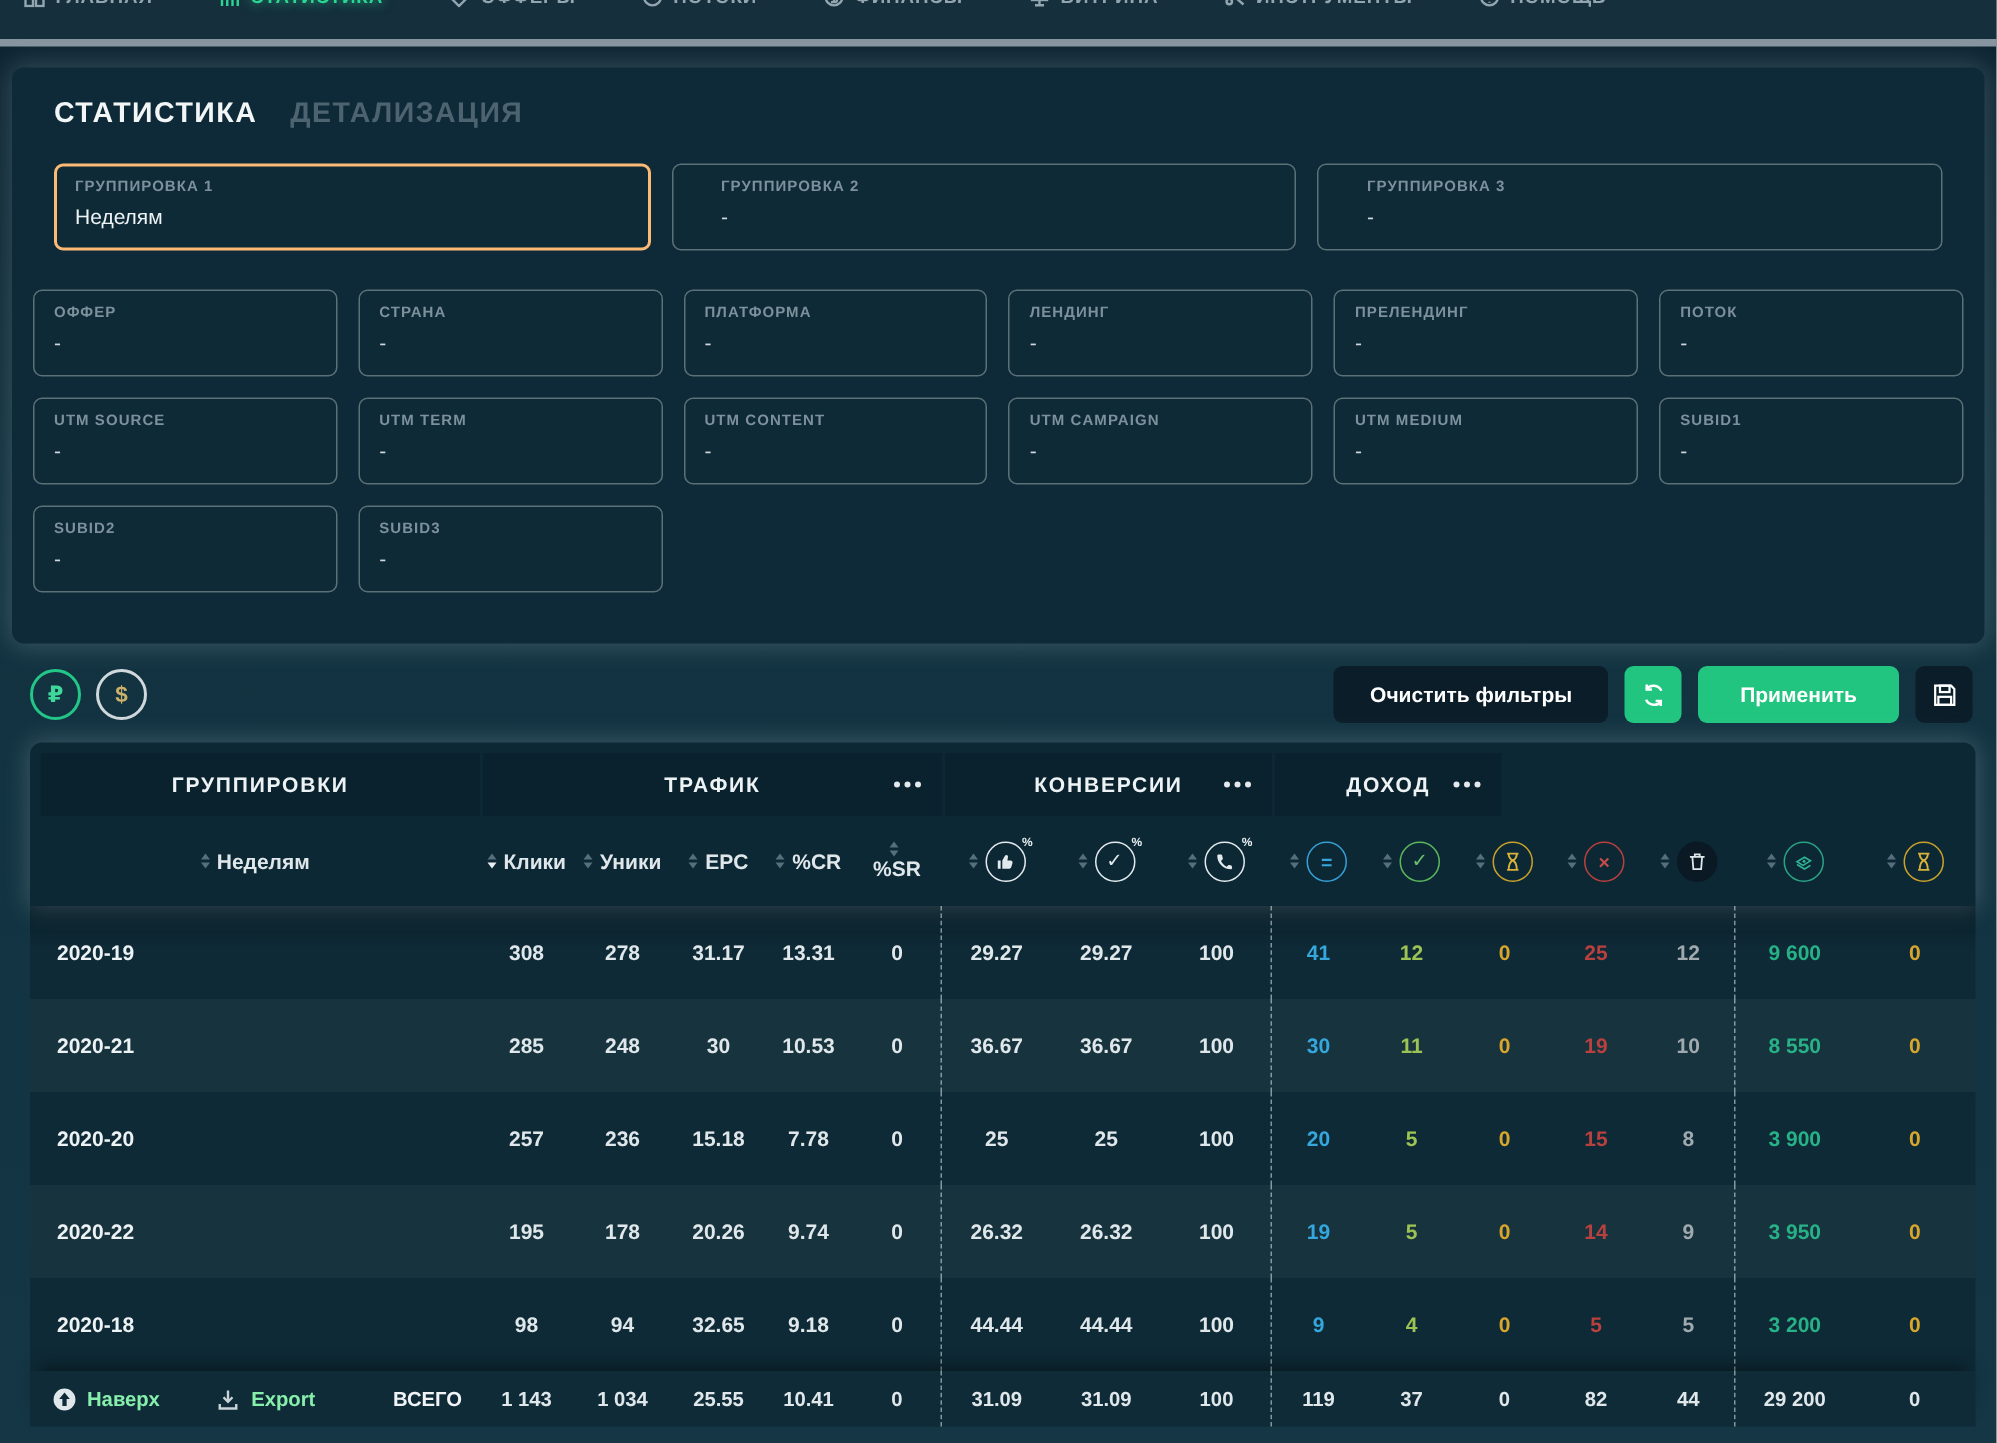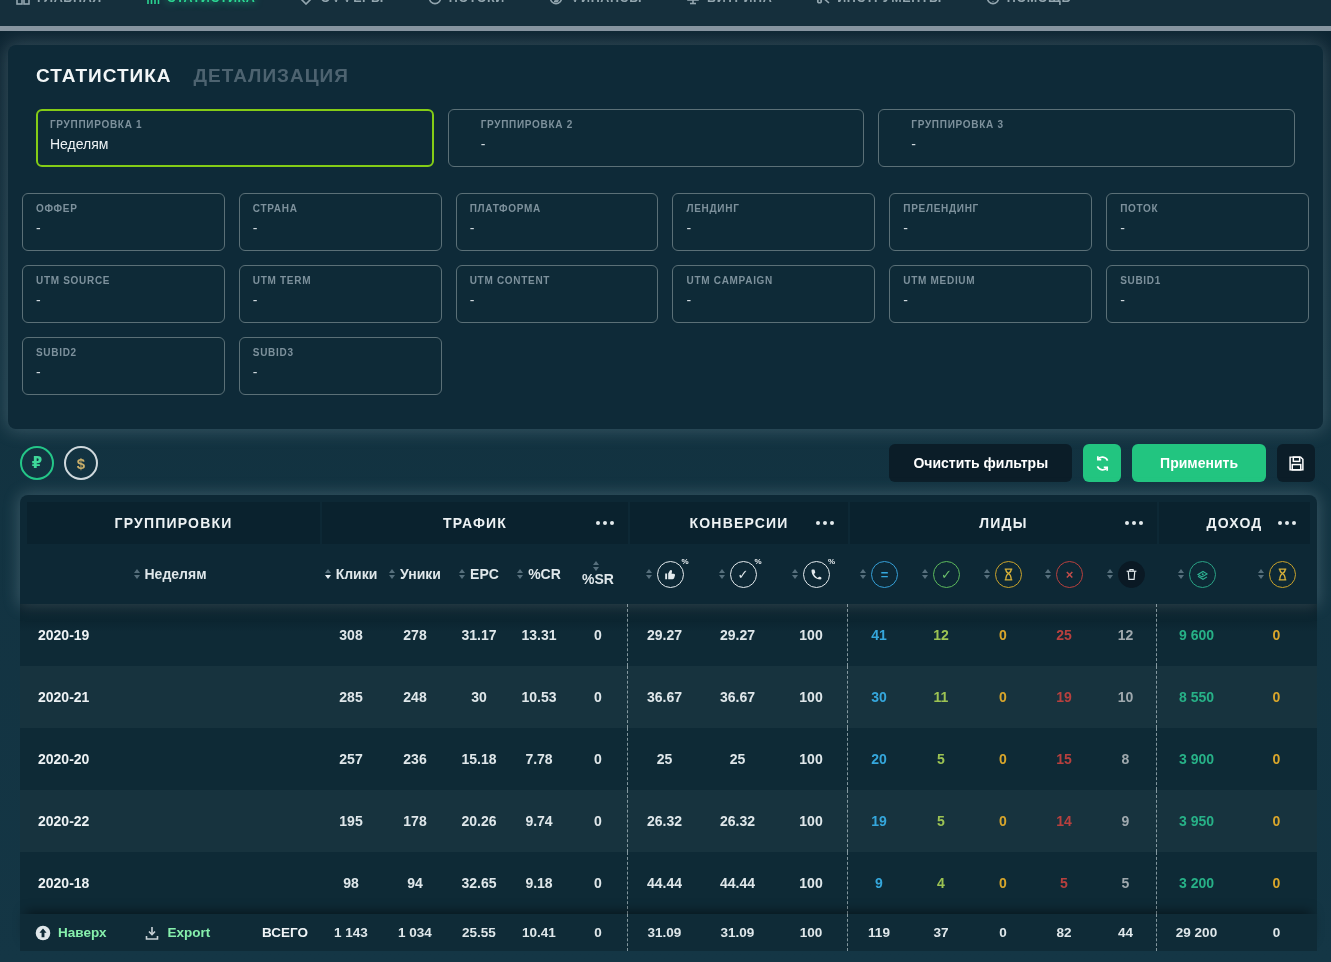--- a/index.html
+++ b/index.html
@@ -22,21 +22,21 @@
     margin:14px 8px 0 8px; min-height:384px; border-radius:8px;
     background:#0e2a38; box-shadow:0 0 18px 2px rgba(190,215,225,.22);
     padding:20px 14px 26px 14px;
   }
   .tabs { display:flex; gap:22px; margin-left:14px; }
   .tab { font-size:19px; font-weight:800; letter-spacing:1px; color:#4d6370; cursor:pointer; }
   .tab.active { color:#f2f6f7; }
   .group-row { display:flex; gap:14px; margin:22px 14px 0 14px; }
   .fbox { border:1px solid #5b7077; border-radius:6px; background:#0e2a37; padding:9px 13px; height:58px; cursor:pointer; }
   .group-row .fbox { flex:1;padding-left:32px; }
-  .fbox.active { border:2px solid #84cc16; padding:8px 12px; }
+  .fbox.active { border:2px solid #fdba74; padding:8px 12px; }
   .fbox .flabel { font-size:10px; font-weight:700; letter-spacing:.7px; color:#7d919c; }
   .fbox .fvalue { font-size:14px; font-weight:400; color:#cfd8dd; margin-top:6px; }
   .fbox.active .fvalue, .fbox.date .fvalue { color:#eef3f5; }
   .fbox.date .fvalue { display:flex; align-items:center; gap:7px; font-size:14.5px; }
   .filters-grid { display:grid; grid-template-columns:repeat(6,1fr); gap:14px; margin:26px 0 0 0; }
 
   
   .toolbar { display:flex; align-items:center; margin:14px 16px 0 20px; height:40px; }
   .cur { width:34px; height:34px; border-radius:50%; border:2px solid; display:flex; align-items:center; justify-content:center; font-size:15px; font-weight:700; cursor:pointer; margin-right:10px; }
   .cur.rub { border-color:#24c688; color:#3fd89a; }
@@ -305,28 +305,20 @@
           </span>
       </div>
       <div class="gcell" style="width:218px;margin-right:2px;">
         <span>КОНВЕРСИИ</span>
         <span class="dots">
             <i></i>
             <i></i>
             <i></i>
           </span>
       </div>
-      <div class="gcell" style="width:307px;margin-right:2px;">
-        <span>ЛИДЫ</span>
-        <span class="dots">
-            <i></i>
-            <i></i>
-            <i></i>
-          </span>
-      </div>
       <div class="gcell" style="width:151px;margin-right:7px;">
         <span>ДОХОД</span>
         <span class="dots">
             <i></i>
             <i></i>
             <i></i>
           </span>
       </div>
     </div>
     <div class="subhead">

